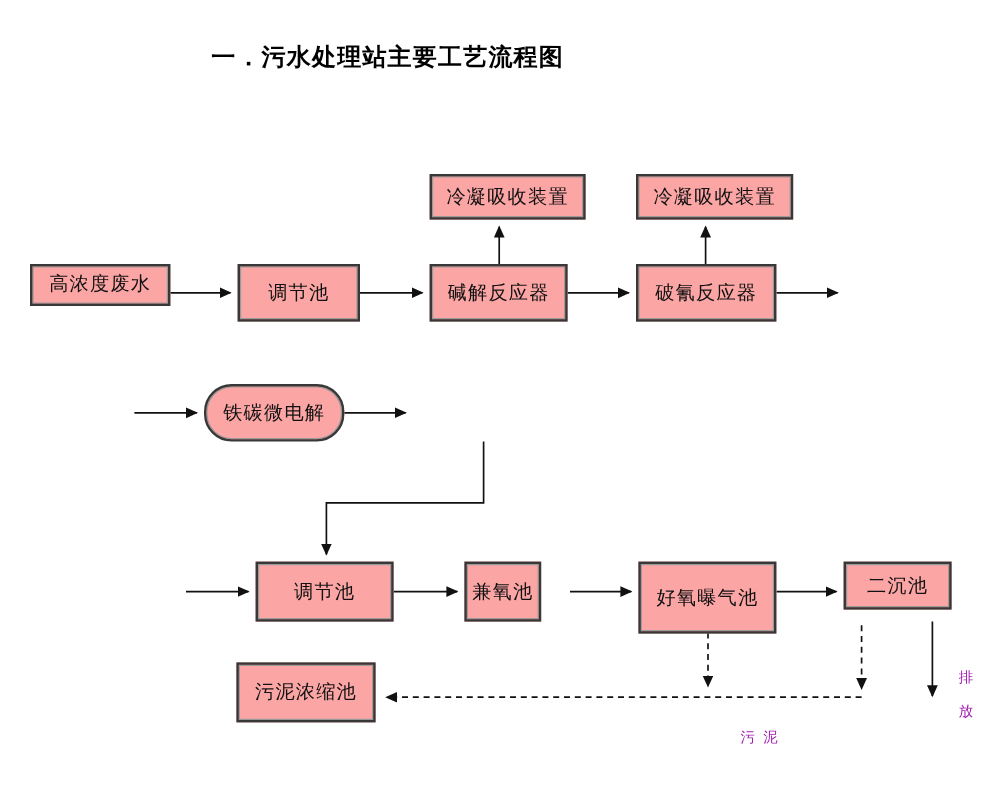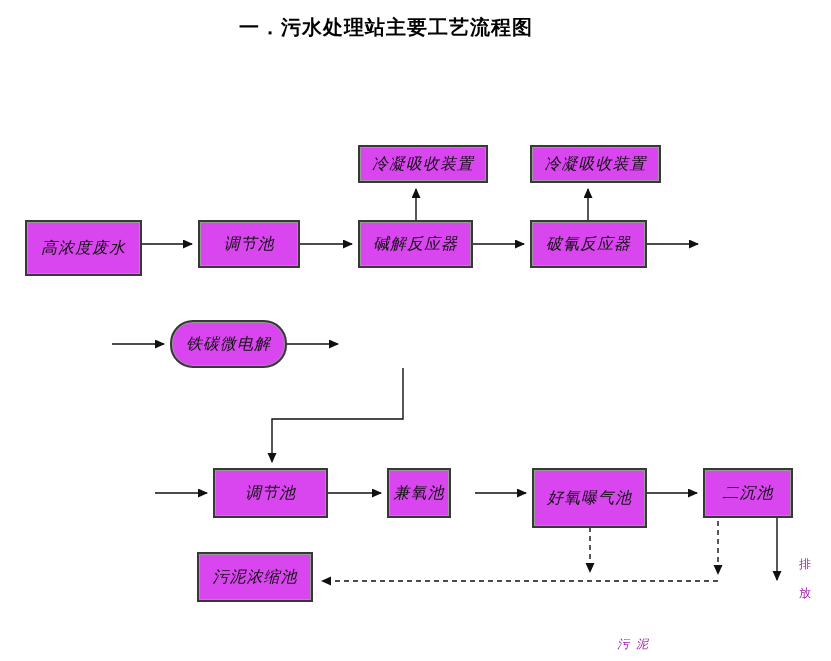--- a/index.html
+++ b/index.html
@@ -11,49 +11,48 @@
   .canvas {
     position: relative;
     width: 831px;
     height: 661px;
     background: #ffffff;
     overflow: hidden;
   }
   .title {
     position: absolute;
     left: 176px;
-    top: 14px;
+    top: 34px;
     width: 420px;
-    text-align: center;
+    text-align: left;
     font-family: "Liberation Sans", "DejaVu Sans", sans-serif;
     font-weight: bold;
     font-size: 20px;
     letter-spacing: 1px;
     color: #000000;
     white-space: nowrap;
   }
   .wires {
     position: absolute;
     left: 0;
     top: 0;
   }
   .box {
     position: absolute;
     box-sizing: border-box;
-    background: #d946ef;
+    background: #fca5a5;
     border: 2px solid #383838;
     display: flex;
     align-items: center;
     justify-content: center;
     font-size: 16px;
     color: #111111;
     letter-spacing: 1px;
     white-space: nowrap;
     box-shadow: 0 0 0 1px #9a9a9a inset;
-    font-style: italic;
   }
   .side-label {
     position: absolute;
     font-size: 12px;
     color: #a21caf;
   }
   .side-label.vertical {
     width: 18px;
     word-break: break-all;
     line-height: 29px;
@@ -97,39 +96,39 @@
       <line x1="590" y1="518" x2="590" y2="572" marker-end="url(#ah)"></line>
       <line x1="718" y1="521" x2="718" y2="574" marker-end="url(#ah)"></line>
       <line x1="718" y1="581" x2="322" y2="581" marker-end="url(#ah)"></line>
     </g>
   </svg>
 
   <div class="box" style="left:358px; top:145px; width:130px; height:38px;">冷凝吸收装置</div>
 
   <div class="box" style="left:530px; top:145px; width:131px; height:38px;">冷凝吸收装置</div>
 
-  <div class="box" style="left:25px; top:220px; width:117px; height:56px;">高浓度废水</div>
+  <div class="box" style="left:25px; top:220px; width:117px; height:35px;">高浓度废水</div>
 
   <div class="box" style="left:198px; top:220px; width:102px; height:48px;">调节池</div>
 
   <div class="box" style="left:530px; top:220px; width:117px; height:48px;">破氰反应器</div>
 
   <div class="box" style="left:358px; top:220px; width:115px; height:48px;">碱解反应器</div>
 
   <div class="box" style="left:170px; top:320px; width:117px; height:48px;border-radius:23px;">铁碳微电解</div>
 
 
 
   <div class="box" style="left:213px; top:468px; width:115px; height:50px;">调节池</div>
 
   <div class="box" style="left:387px; top:468px; width:64px; height:50px;">兼氧池</div>
 
   <div class="box" style="left:532px; top:468px; width:115px; height:60px;">好氧曝气池</div>
 
-  <div class="box" style="left:703px; top:468px; width:90px; height:50px;">二沉池</div>
+  <div class="box" style="left:703px; top:468px; width:90px; height:40px;">二沉池</div>
 
   <div class="box" style="left:197px; top:552px; width:116px; height:50px;">污泥浓缩池</div>
 
   <div class="side-label vertical" style="left:796px; top:550px;">排放</div>
 
-  <div class="side-label sludge" style="left:617px; top:636px;font-style:italic;">污 泥</div>
+  <div class="side-label sludge" style="left:617px; top:606px;">污 泥</div>
 
 </div>
 
 </body></html>

